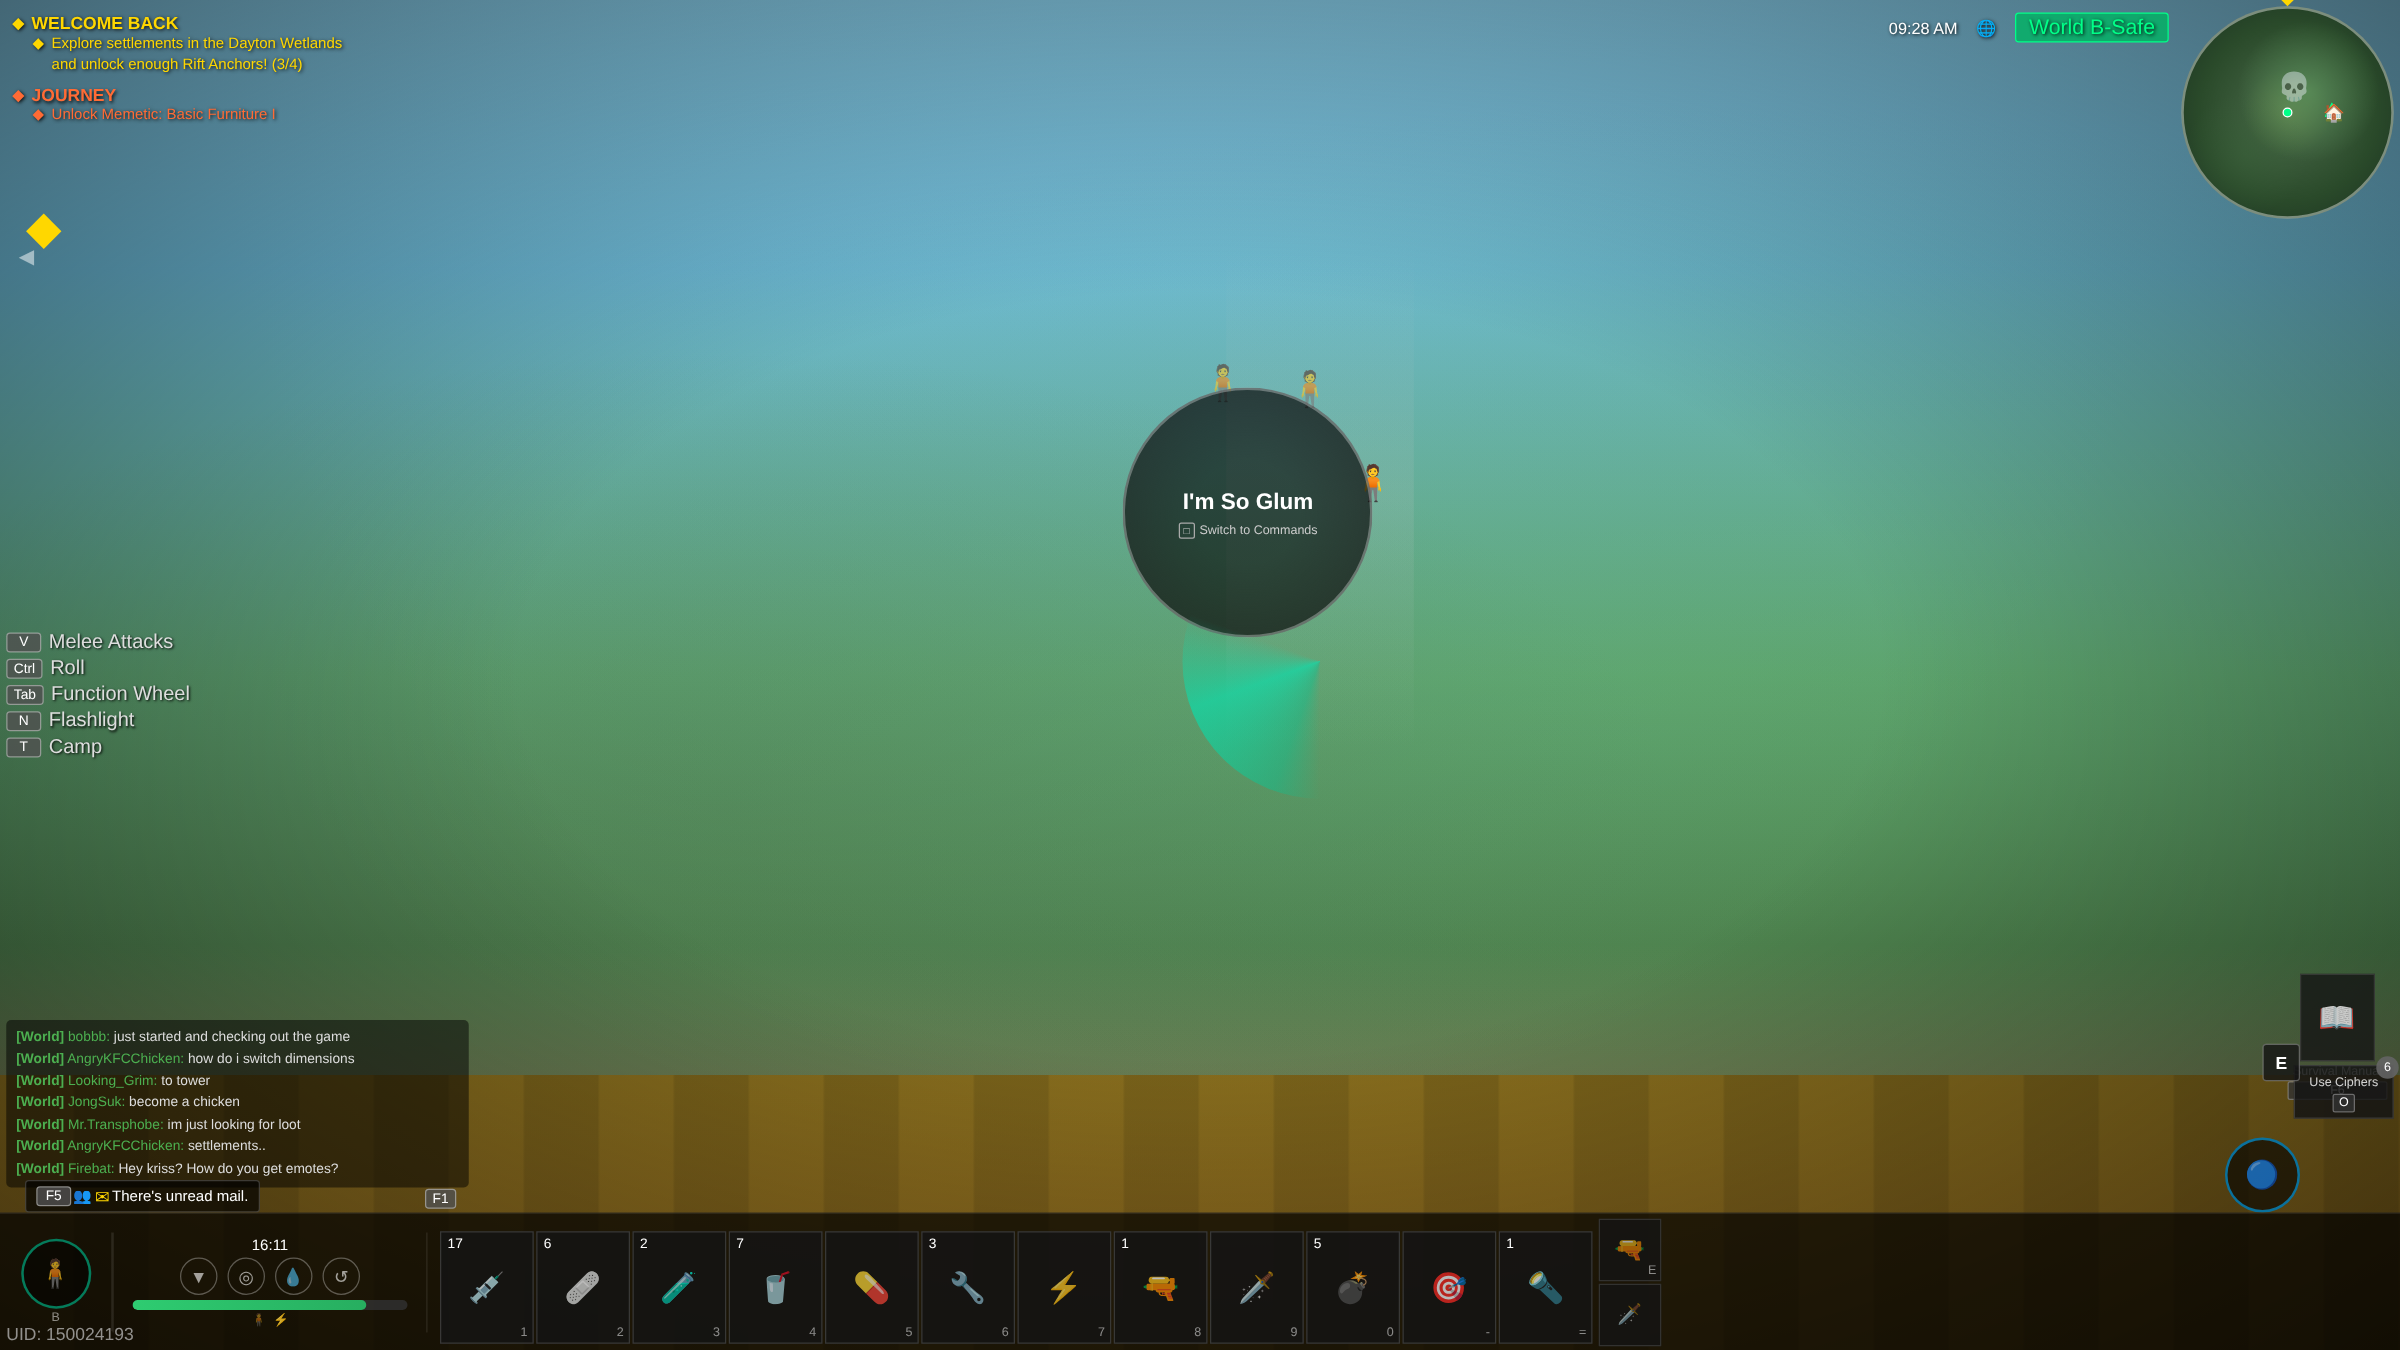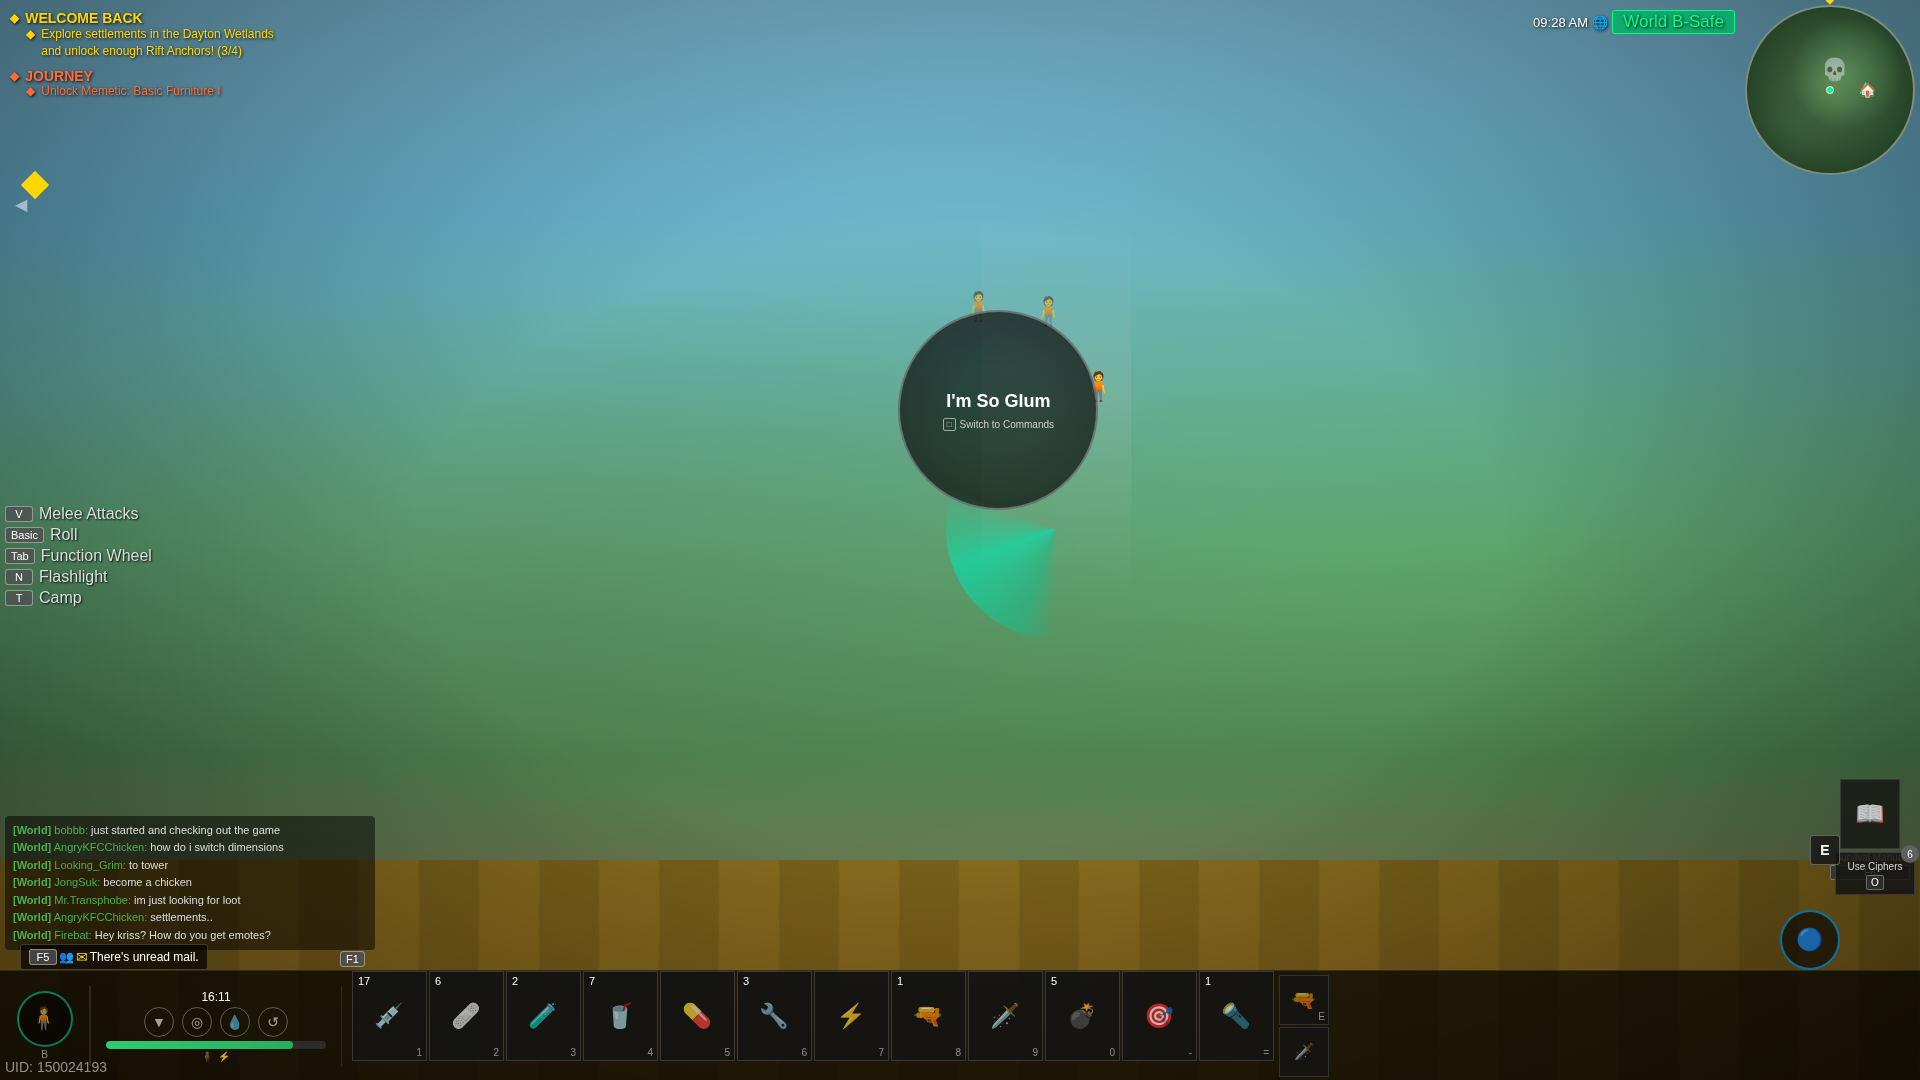--- a/index.html
+++ b/index.html
@@ -155,21 +155,21 @@
 
     .time-display {
       position: absolute;
       top: 10px;
       right: 185px;
       color: white;
       font-size: 13px;
       text-shadow: 1px 1px 3px rgba(0,0,0,0.9);
       display: flex;
       align-items: center;
-      gap: 4px;
+      gap: 15px;
     }
 
     .world-badge {
       background: rgba(0,180,100,0.8);
       border: 1px solid #00FF88;
       border-radius: 3px;
       padding: 1px 10px;
       font-size: 17px;
       color: #00FF88;
     }
@@ -344,20 +344,21 @@
     .health-bar-fill {
       height: 100%;
       background: linear-gradient(90deg, #2ecc71, #27ae60);
       border-radius: 4px;
     }
 
     .hotbar-slots {
       display: flex;
       gap: 2px;
       height: 100%;
+      align-items: flex-end;
       padding-bottom: 5px;
       padding-left: 10px;
     }
 
     .hotbar-slot {
       width: 75px;
       height: 90px;
       background: rgba(20,20,20,0.85);
       border: 1px solid rgba(80,80,80,0.6);
       display: flex;
@@ -723,21 +724,21 @@
 
     <div style="position:absolute;top:-15px;left:50%;transform:translateX(-50%);color:#FFD700;font-size:14px;">◆</div>
   </div>
 
   <div class="keybinds" style="bottom:470px;">
     <div class="keybind-item">
       <span class="key-badge">V</span>
       <span class="key-label">Melee Attacks</span>
     </div>
     <div class="keybind-item">
-      <span class="key-badge">Basic</span>
+      <span class="key-badge">Ctrl</span>
       <span class="key-label">Roll</span>
     </div>
     <div class="keybind-item">
       <span class="key-badge">Tab</span>
       <span class="key-label">Function Wheel</span>
     </div>
     <div class="keybind-item">
       <span class="key-badge">N</span>
       <span class="key-label">Flashlight</span>
     </div>

